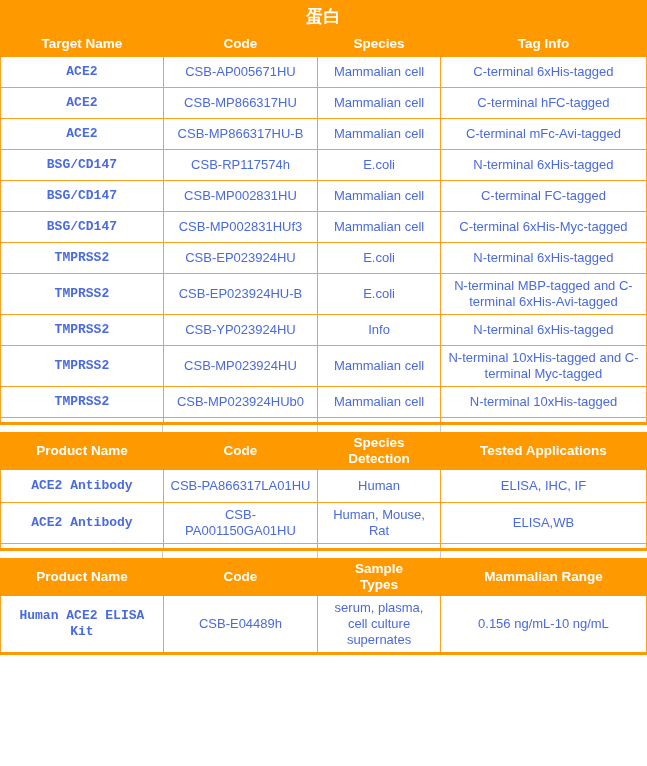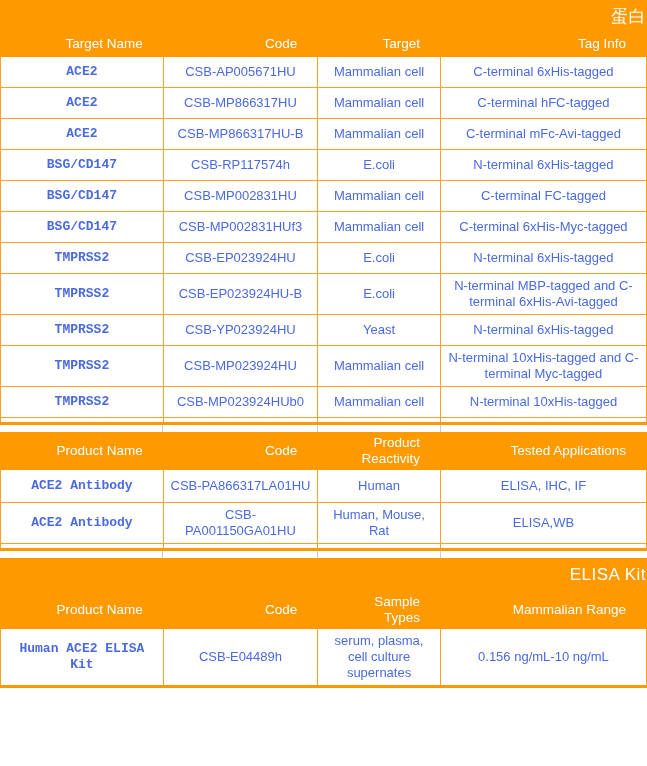--- a/index.html
+++ b/index.html
@@ -23,22 +23,21 @@
   col.c1{width:25.2%;} col.c2{width:23.9%;} col.c3{width:19.0%;} col.c4{width:31.9%;}
   .tbl th,.tbl td{
     border:1px solid var(--border_orange);
     text-align:center;
     vertical-align:middle;
   }
   .tbl thead th{
     background:var(--orange);
     border-color:var(--orange);
     color:#fff;
-    font-weight:normal;
-    text-align:right;
+    font-weight:bold;
   }
   .title-row th{
     font-size:17px;
     height:26px;
     padding:2px 0;
     letter-spacing:0.5px;
   }
   .cols-row th{
     font-size:13.5px;
     height:20px;
@@ -79,21 +78,21 @@
         <col class="c3">
         <col class="c4">
       </colgroup>
     <thead>
       <tr class="title-row">
         <th colspan="4">蛋白</th>
       </tr>
       <tr class="cols-row">
         <th>Target Name</th>
         <th>Code</th>
-        <th>Target</th>
+        <th>Species</th>
         <th>Tag Info</th>
       </tr>
     </thead>
     <tbody>
       <tr>
         <td class="namecol">ACE2</td>
         <td>CSB-AP005671HU</td>
         <td>Mammalian cell</td>
         <td>C-terminal 6xHis-tagged</td>
       </tr>
@@ -135,21 +134,21 @@
       </tr>
       <tr>
         <td class="namecol">TMPRSS2</td>
         <td>CSB-EP023924HU-B</td>
         <td>E.coli</td>
         <td>N-terminal MBP-tagged and C-terminal 6xHis-Avi-tagged</td>
       </tr>
       <tr>
         <td class="namecol">TMPRSS2</td>
         <td>CSB-YP023924HU</td>
-        <td>Yeast</td>
+        <td>Info</td>
         <td>N-terminal 6xHis-tagged</td>
       </tr>
       <tr>
         <td class="namecol">TMPRSS2</td>
         <td>CSB-MP023924HU</td>
         <td>Mammalian cell</td>
         <td>N-terminal 10xHis-tagged and C-terminal Myc-tagged</td>
       </tr>
       <tr>
         <td class="namecol">TMPRSS2</td>
@@ -176,21 +175,21 @@
     <colgroup>
         <col class="c1">
         <col class="c2">
         <col class="c3">
         <col class="c4">
       </colgroup>
     <thead>
       <tr class="cols-row">
         <th>Product Name</th>
         <th>Code</th>
-        <th>Product Reactivity</th>
+        <th>Species Detection</th>
         <th>Tested Applications</th>
       </tr>
     </thead>
     <tbody>
       <tr>
         <td class="namecol">ACE2 Antibody</td>
         <td>CSB-PA866317LA01HU</td>
         <td>Human</td>
         <td>ELISA, IHC, IF</td>
       </tr>
@@ -216,23 +215,20 @@
     </div>
 
   <table class="tbl tbl-elisa">
     <colgroup>
         <col class="c1">
         <col class="c2">
         <col class="c3">
         <col class="c4">
       </colgroup>
     <thead>
-      <tr class="title-row">
-        <th colspan="4">ELISA Kit</th>
-      </tr>
       <tr class="cols-row">
         <th>Product Name</th>
         <th>Code</th>
         <th>Sample Types</th>
         <th>Mammalian Range</th>
       </tr>
     </thead>
     <tbody>
       <tr>
         <td class="namecol">Human ACE2 ELISA Kit</td>

